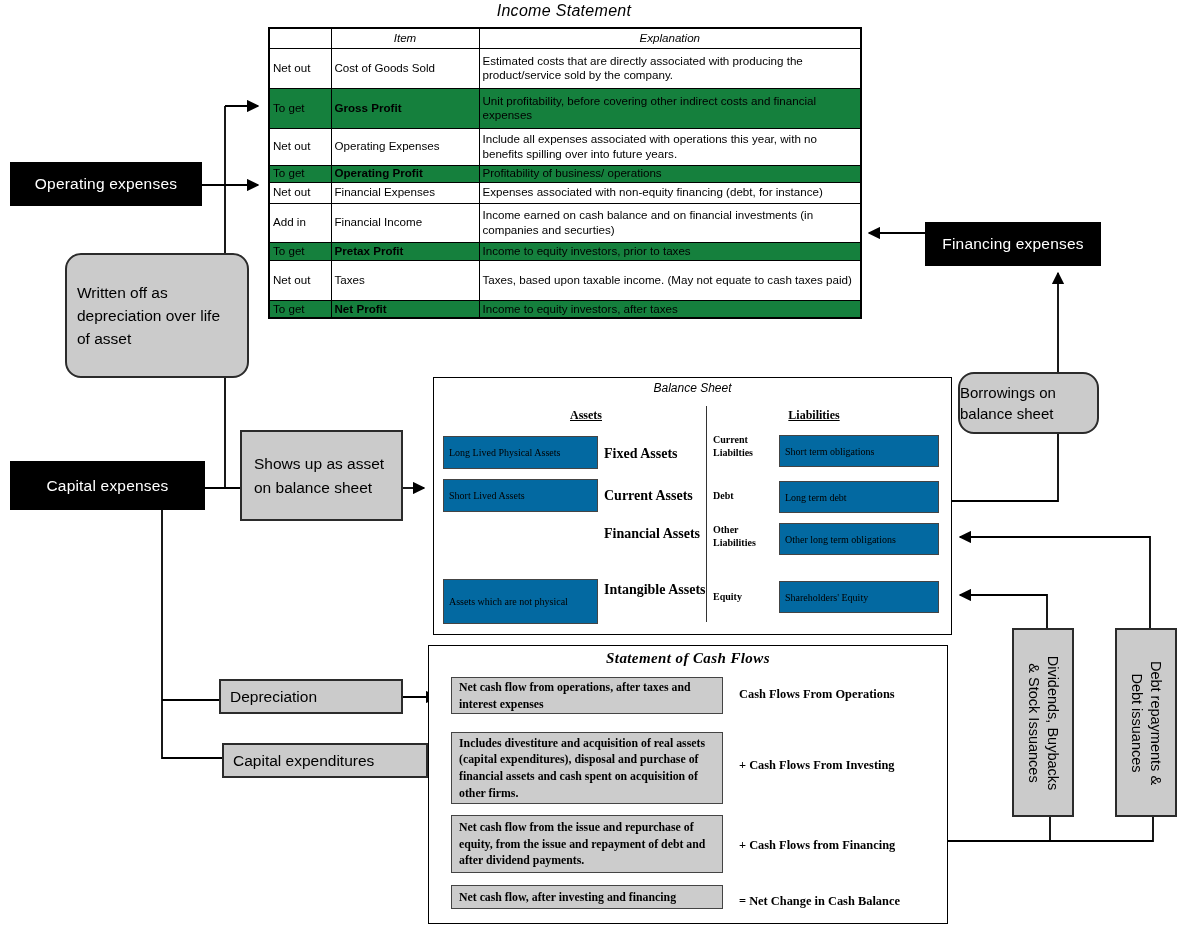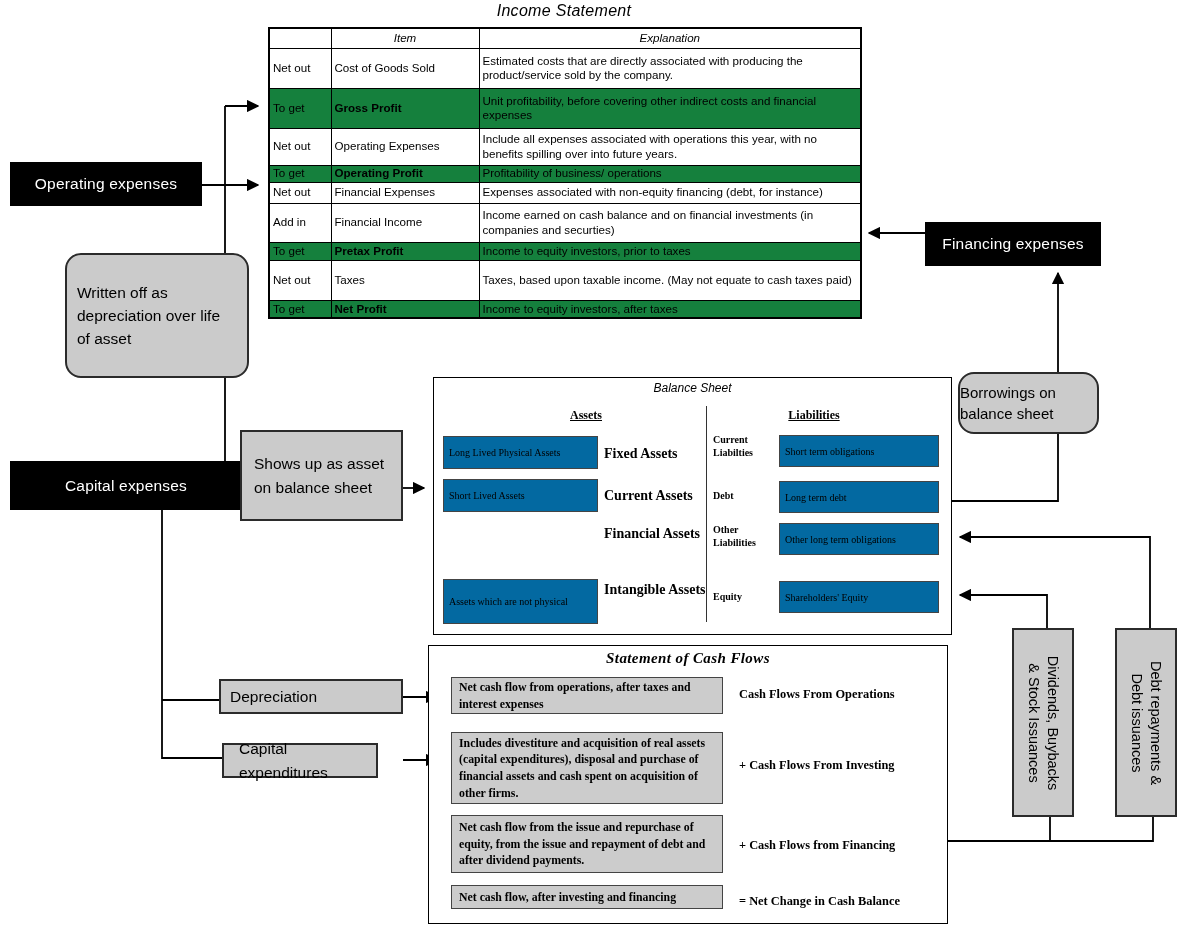--- a/index.html
+++ b/index.html
@@ -142,27 +142,27 @@
     </tr>
     <tr style="height:18px" class="hl">
       <td>To get</td>
       <td class="item">Net Profit</td>
       <td>Income to equity investors, after taxes</td>
     </tr>
   </tbody>
     </table>
 
   <div class="blackbox" style="left:10px;top:162px;width:192px;height:44px">Operating expenses</div>
-  <div class="blackbox" style="left:10px;top:461px;width:232px;height:49px">Capital expenses</div>
+  <div class="blackbox" style="left:10px;top:461px;width:195px;height:49px">Capital expenses</div>
   <div class="blackbox" style="left:925px;top:222px;width:176px;height:44px">Financing expenses</div>
 
   <div class="graybox center" style="left:65px;top:253px;width:184px;height:125px;padding:0 10px;box-sizing:border-box">Written off as depreciation over life of asset</div>
   <div class="graybox" style="left:240px;top:430px;width:163px;height:91px;padding:0 12px;box-sizing:border-box">Shows up as asset on balance sheet</div>
   <div class="graybox" style="left:219px;top:679px;width:184px;height:35px;padding:15px 9px;box-sizing:border-box">Depreciation</div>
-  <div class="graybox" style="left:222px;top:743px;width:156px;height:35px;padding:0 15px;box-sizing:border-box">Capital expenditures</div>
+  <div class="graybox" style="left:222px;top:743px;width:206px;height:35px;padding:0 9px;box-sizing:border-box">Capital expenditures</div>
   <div class="graybox center" style="left:958px;top:372px;width:137px;height:58px;font-size:15px;line-height:1.4">Borrowings on balance sheet</div>
 
   <div class="bs">
     <div class="bs-title">Balance Sheet</div>
     <div class="col-head" style="left:92px;top:30px;width:120px;text-align:center">Assets</div>
     <div class="col-head" style="left:330px;top:30px;width:100px;text-align:center">Liabilities</div>
     <div class="divider"></div>
 
     <div class="cell" style="left:9px;top:58px;width:143px;height:27px">Long Lived Physical Assets</div>
     <div class="cell" style="left:9px;top:101px;width:143px;height:27px">Short Lived Assets</div>

